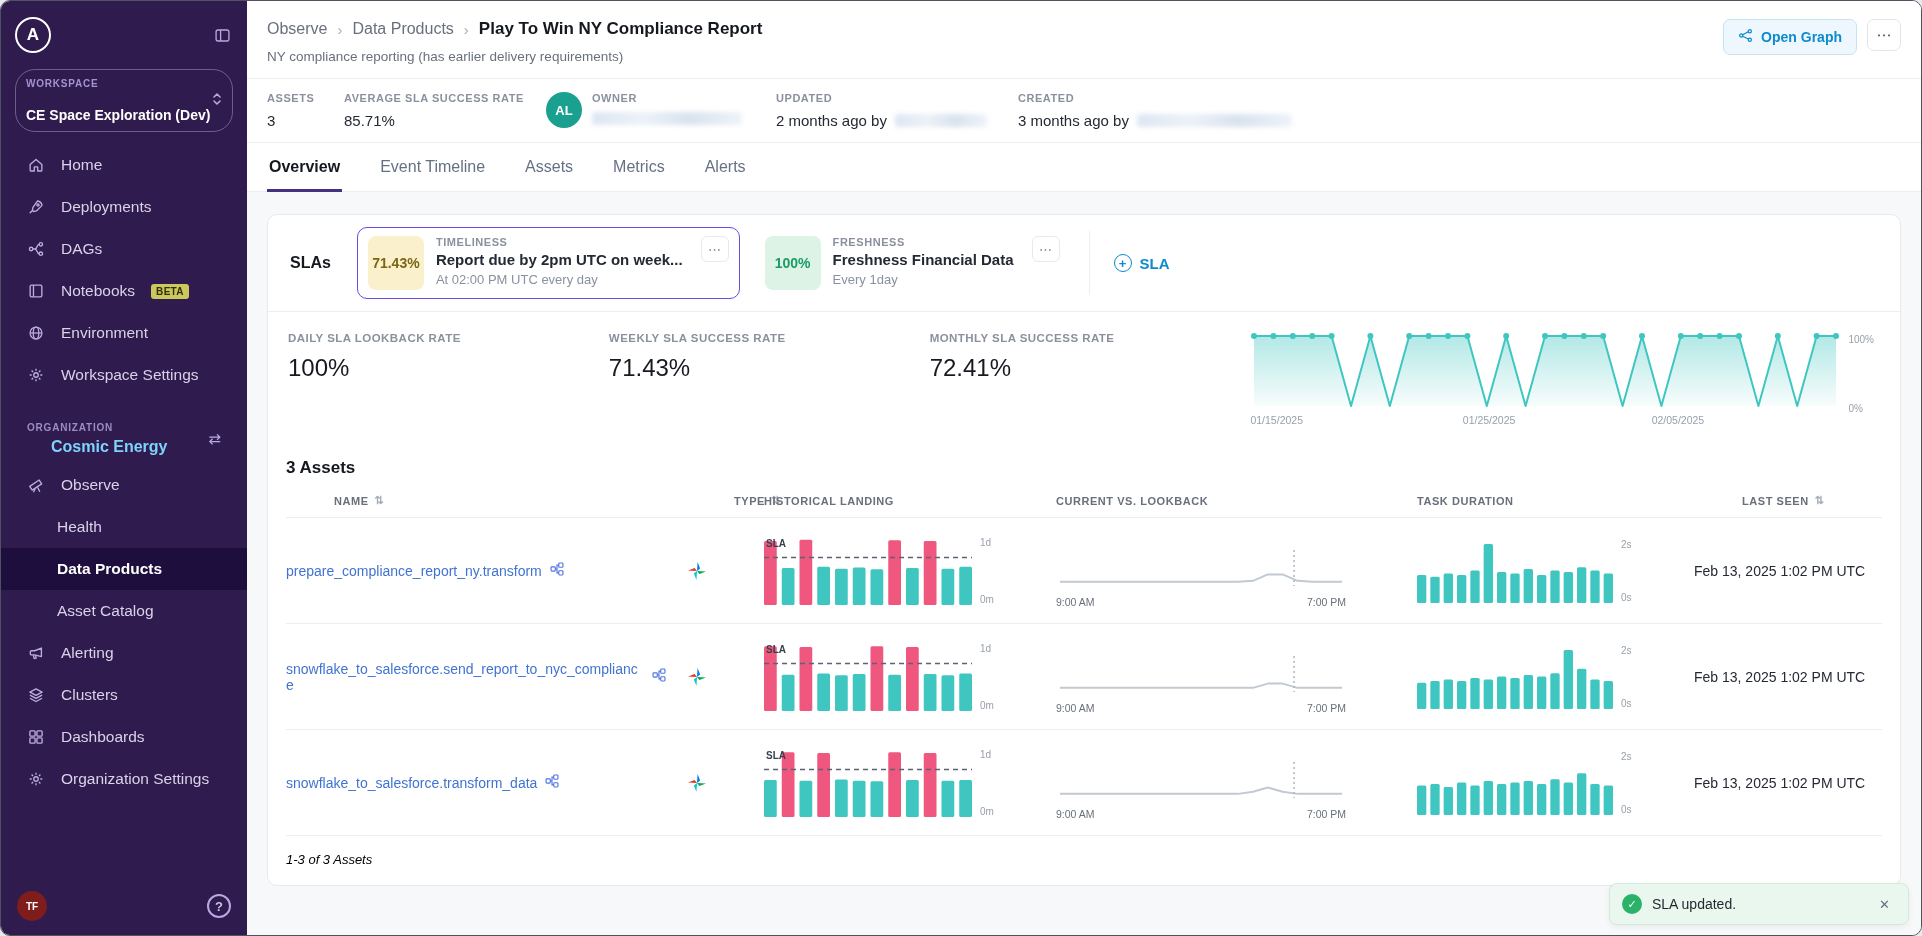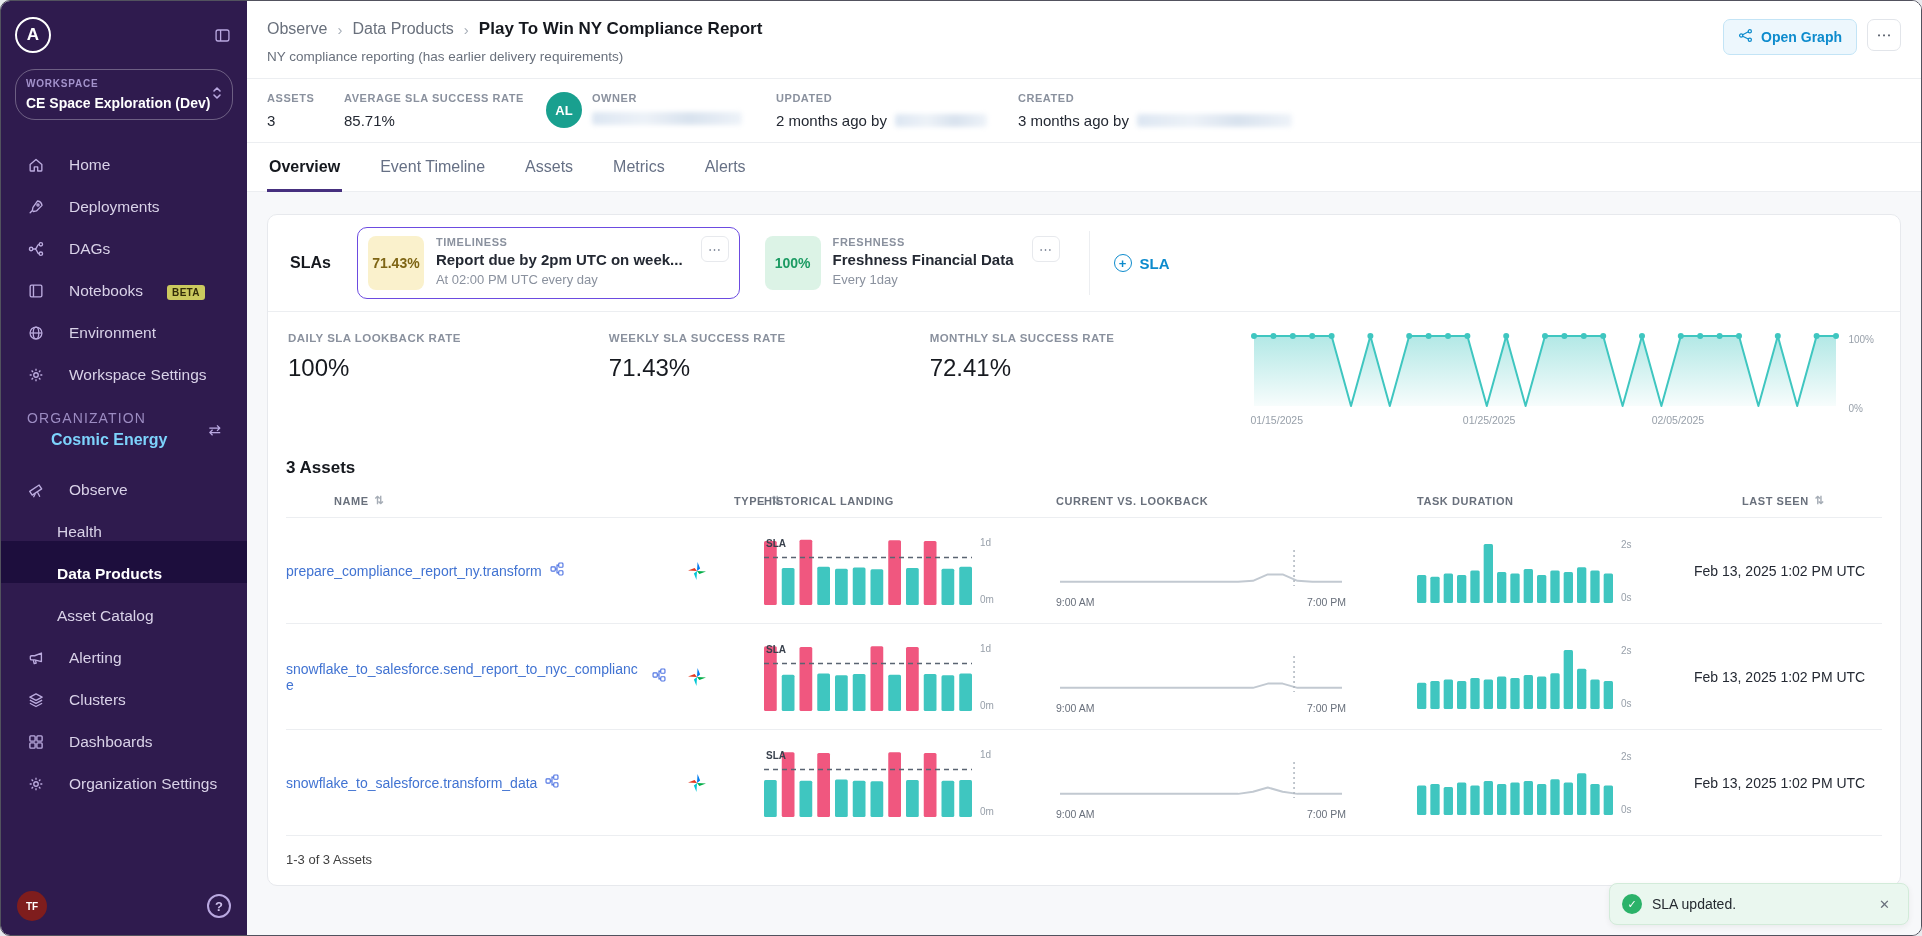--- a/index.html
+++ b/index.html
@@ -10,31 +10,31 @@
   
   .sidebar { width:246px; min-width:246px; background:#2F1B4E; color:#D9D2E8;
              padding:16px 14px 14px; display:flex; flex-direction:column; }
   .logo-row { display:flex; justify-content:space-between; align-items:center; margin-bottom:16px; }
   .logo { width:36px; height:36px; border:2.5px solid #FFF; border-radius:50%; display:flex;
           align-items:center; justify-content:center; font-weight:700; font-size:17px; color:#FFF; cursor:pointer; }
   .collapse-btn { color:#B9A8E0; display:flex; cursor:pointer; background:none; border:none; padding:2px; }
   .ws-box { border:1px solid rgba(255,255,255,.3); border-radius:20px; padding:8px 10px; display:flex;
             align-items:center; justify-content:space-between; margin-bottom:12px; cursor:pointer; }
   .ws-label { font-size:10px; letter-spacing:.08em; color:#A493CC; font-weight:600; }
-  .ws-name { font-size:14px; font-weight:600; color:#FFF; margin-top:6px; }
-  .nav-item { display:flex; align-items:flex-end; gap:24px; height:42px; padding:0 12px; font-size:15.5px;
+  .ws-name { font-size:14px; font-weight:600; color:#FFF; margin-top:18px; }
+  .nav-item { display:flex; align-items:center; gap:16px; height:42px; padding:0 12px; font-size:15.5px;
               color:#D9D2E8; cursor:pointer; border-radius:6px; }
   .nav-icon { display:flex; width:18px; color:#BCACDF; }
   .nav-item.child { padding-left:42px; }
   .nav-item.active { background:#1D0E3D; margin:0 -14px; padding-left:56px; padding-right:14px;
                      border-radius:0; color:#FFF; font-weight:600; }
   .beta-badge { background:#CBC95E; color:#332D08; font-size:10px; font-weight:700; padding:2px 5px;
                 border-radius:3px; letter-spacing:.03em; }
   .org-head { display:flex; justify-content:space-between; align-items:center; margin-top:26px; padding:0 12px 8px; }
-  .section-label { font-size:14px; letter-spacing:.08em; color:#9C8CC2; font-weight:400; }
+  .section-label { font-size:10px; letter-spacing:.08em; color:#9C8CC2; font-weight:700; }
   .org-name { font-size:16px; font-weight:700; color:#7dd3fc; margin-top:5px;margin-left:24px; }
   .swap-icon { color:#B9A8E0; font-size:15px; cursor:pointer; }
   .sidebar-foot { margin-top:auto; display:flex; justify-content:space-between; align-items:center; padding:0 2px; }
   .avatar { width:30px; height:30px; border-radius:50%; background:#7f1d1d; color:#FFF; font-size:10px;
             font-weight:700; display:flex; align-items:center; justify-content:center; cursor:pointer; }
   .help-btn { width:24px; height:24px; border-radius:50%; border:2px solid #B9A8E0; color:#CDBFEA;
               font-size:13px; font-weight:600; display:flex; align-items:center; justify-content:center;
               background:none; cursor:pointer; }
 
   
@@ -125,21 +125,21 @@
   .mini-ylabels { display:flex; flex-direction:column; justify-content:space-between; height:68px;
                   font-size:10px; color:#98A0AA; }
   .mini-ylabels.short { height:64px; }
   .look-cell { padding-right:40px; }
   .look-chart { width:290px; height:40px; margin-top:14px; }
   .look-xlabels { display:flex; justify-content:space-between; width:290px; font-size:10.5px;
                   color:#69707C; margin-top:8px; }
   .dur-cell { display:flex; align-items:center; gap:8px; }
   .dur-chart { width:196px; height:64px; }
   .seen-cell { font-size:14px; color:#242933; }
-  .t-foot { font-size:13px; color:#404040; padding:16px 0 18px; }
+  .t-foot { font-size:13px; color:#000000; padding:16px 0 18px;font-style:italic; }
 
   .toast { position:absolute; right:12px; bottom:10px; width:300px; background:#EAF7EF;
            border:1px solid #D2EBD9; border-radius:8px; padding:10px 12px; display:flex; align-items:center;
            gap:10px; box-shadow:0 2px 6px rgba(0,0,0,.06); }
   .toast-check { width:20px; height:20px; border-radius:50%; background:#2BB269; color:#FFF; font-size:11px;
                  display:flex; align-items:center; justify-content:center; }
   .toast-msg { flex:1; font-size:14px; color:#24292F; }
   .toast-close { background:none; border:none; color:#69707C; font-size:13px; cursor:pointer; }
 </style>
 </head>

